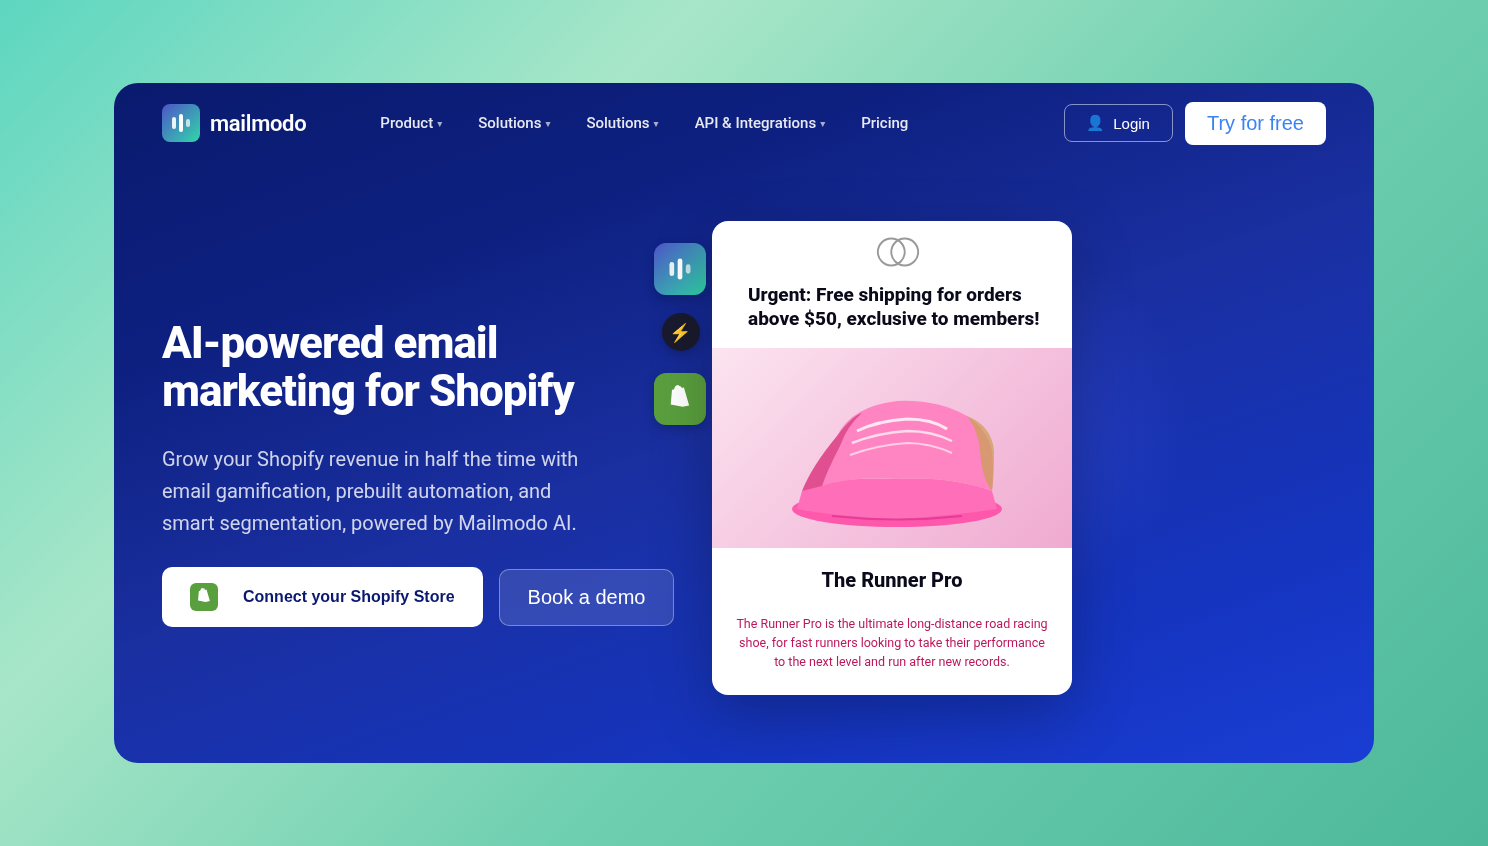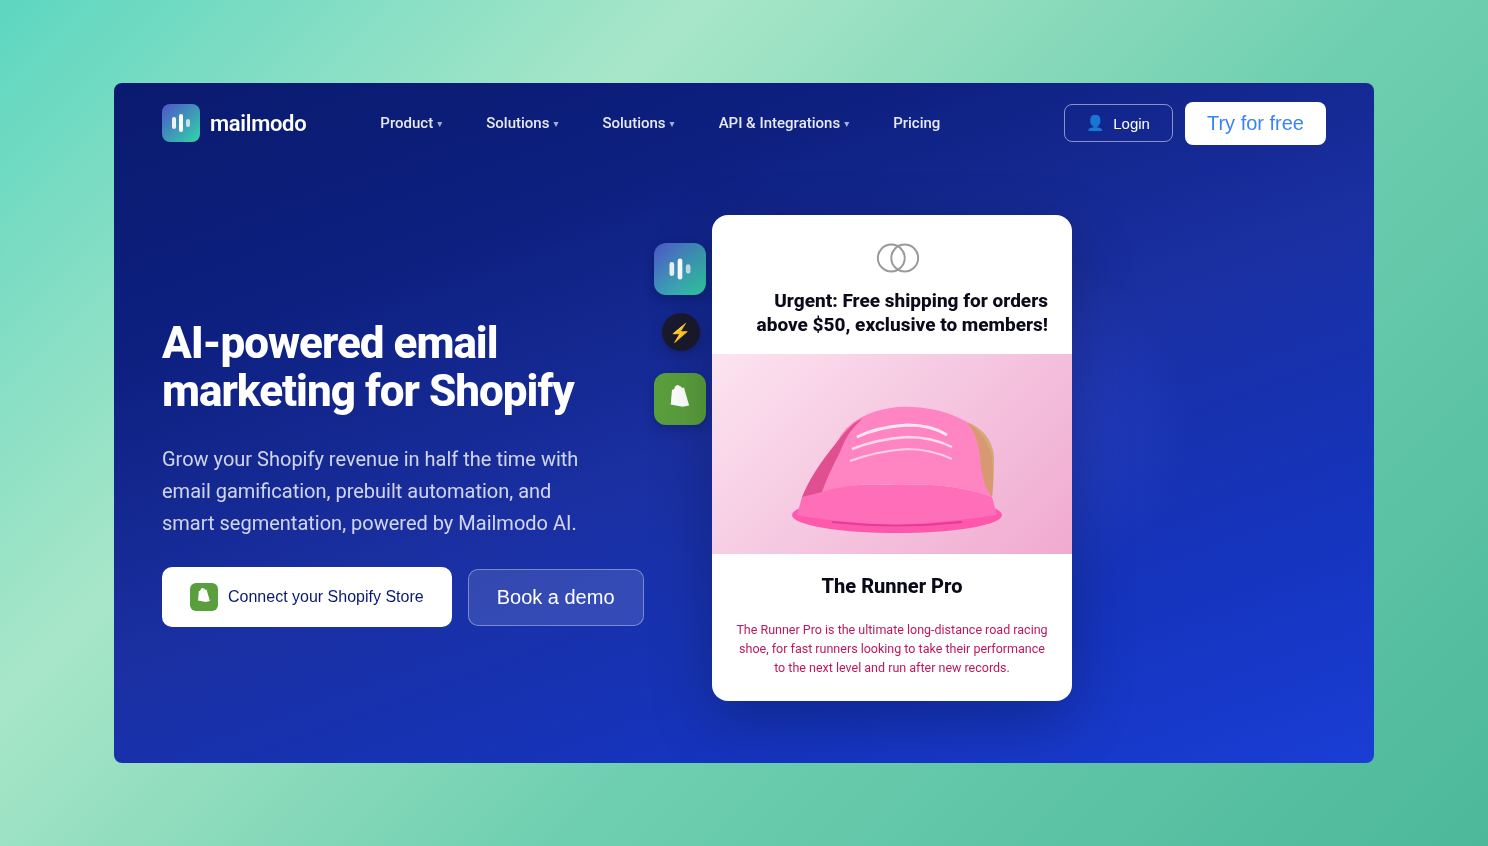--- a/index.html
+++ b/index.html
@@ -11,21 +11,21 @@
       align-items: center;
       justify-content: center;
       font-family: -apple-system, BlinkMacSystemFont, 'Segoe UI', Roboto, sans-serif;
       overflow: hidden;
     }
 
     .main-container {
       width: 1260px;
       height: 680px;
       background: linear-gradient(160deg, #0a1a6e 0%, #0d2080 25%, #1a2fa0 50%, #1535c0 80%, #1a3dd4 100%);
-      border-radius: 8px;
+      border-radius: 24px;
       position: relative;
       overflow: hidden;
     }
 
     
     .main-container::before {
       content: '';
       position: absolute;
       top: 50%;
       left: 50%;
@@ -70,21 +70,21 @@
     .logo-text {
       color: white;
       font-size: 22px;
       font-weight: 600;
       letter-spacing: -0.3px;
     }
 
     .nav-links {
       display: flex;
       align-items: center;
-      gap: 16px;
+      gap: 8px;
       flex: 1;
     }
 
     .nav-item {
       color: rgba(255,255,255,0.9);
       font-size: 15px;
       font-weight: 500;
       padding: 8px 14px;
       cursor: pointer;
       display: flex;
@@ -170,25 +170,25 @@
       align-items: center;
     }
 
     .btn-connect {
       background: white;
       color: #0a1870;
       border: none;
       border-radius: 10px;
       padding: 16px 28px;
       font-size: 16px;
-      font-weight: 400;
+      font-weight: 700;
       cursor: pointer;
       display: flex;
       align-items: center;
-      gap: 10px;
+      gap: 25px;
       white-space: nowrap;
     }
 
     .shopify-badge {
       width: 28px;
       height: 28px;
       background: #5a9f3e;
       border-radius: 6px;
       display: flex;
       align-items: center;
@@ -225,22 +225,22 @@
       background: white;
       border-radius: 16px;
       width: 360px;
       min-height: 470px;
       box-shadow: 0 20px 60px rgba(0,0,0,0.25);
       overflow: hidden;
       position: relative;
     }
 
     .card-top {
-      padding: 28px 24px 16px;
-      text-align: right;
+      padding: 16px 24px 16px;
+      text-align: left;
       margin-left: 12px;
     }
 
     .mastercard-icon {
       width: 48px;
       height: 30px;
       margin: 0 auto 16px;
       position: relative;
       display: flex;
       align-items: center;

